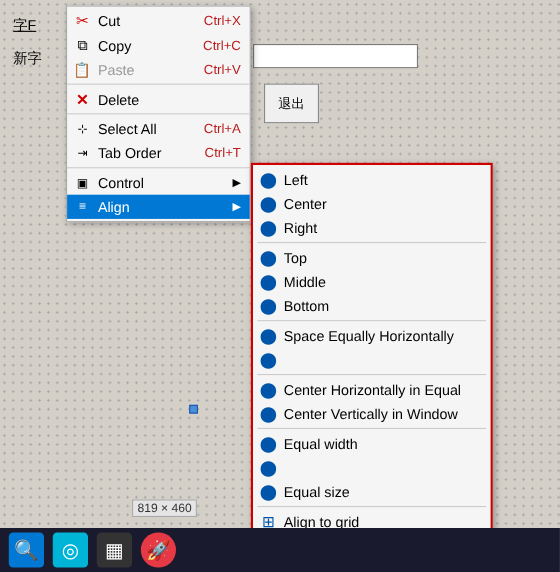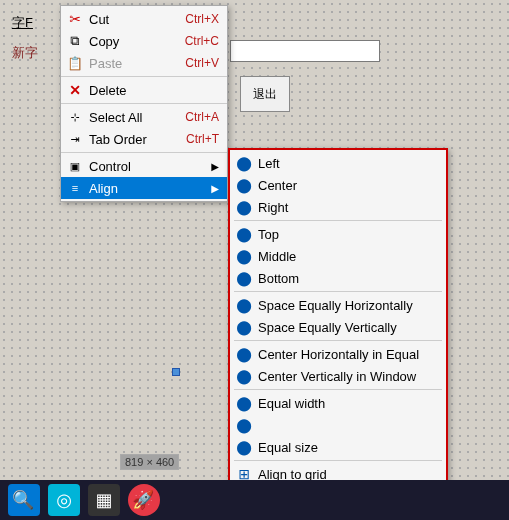--- a/index.html
+++ b/index.html
@@ -35,21 +35,21 @@
       left: 12px;
       font-size: 13px;
       color: #000;
       text-decoration: underline;
     }
     .bg-label-2 {
       position: absolute;
       top: 44px;
       left: 12px;
       font-size: 13px;
-      color: #7f1d1d;
+      color: #000000;
     }
     .bg-textbox {
       position: absolute;
       top: 40px;
       left: 230px;
       width: 150px;
       height: 22px;
       background: white;
       border: 1px solid #7a7a7a;
     }
@@ -102,21 +102,21 @@
     .taskbar-icon.dark { background: #333; }
     .taskbar-icon.red { background: #e63946; border-radius: 50%; }
 
     
     .canvas-status {
       position: absolute;
       bottom: 50px;
       left: 120px;
       font-size: 11px;
       color: #333;
-      background: #a3a3a3;
+      background: #e5e5e5;
       padding: 1px 4px;
       border: 1px solid #aaa;
       text-align: right;
     }
 
     
     .context-menu-main {
       position: absolute;
       top: 5px;
       left: 60px;
@@ -334,21 +334,20 @@
   </div>
   <div class="sub-separator"></div>
 
   <div class="sub-menu-item">
     <span class="icon-area align-icon">⬤</span>
     <span>Space Equally Horizontally</span>
   </div>
 
   <div class="sub-menu-item">
     <span class="icon-area align-icon">⬤</span>
-    <span>Space Equally Vertically</span>
   </div>
   <div class="sub-separator"></div>
 
   <div class="sub-menu-item">
     <span class="icon-area align-icon">⬤</span>
     <span>Center Horizontally in Equal</span>
   </div>
 
   <div class="sub-menu-item">
     <span class="icon-area align-icon">⬤</span>

